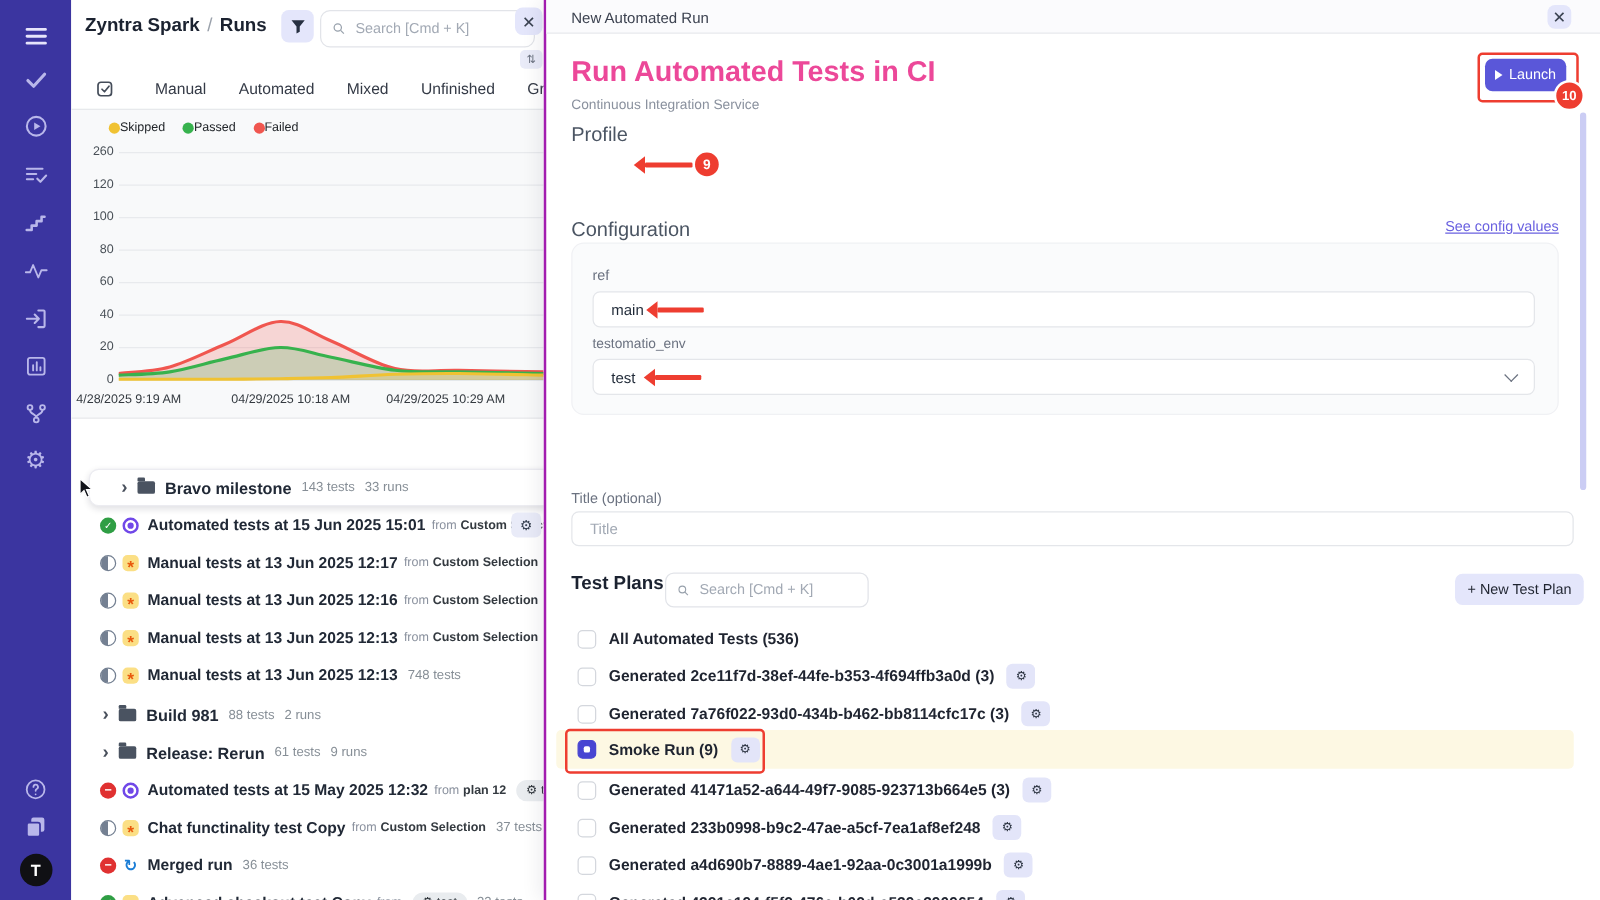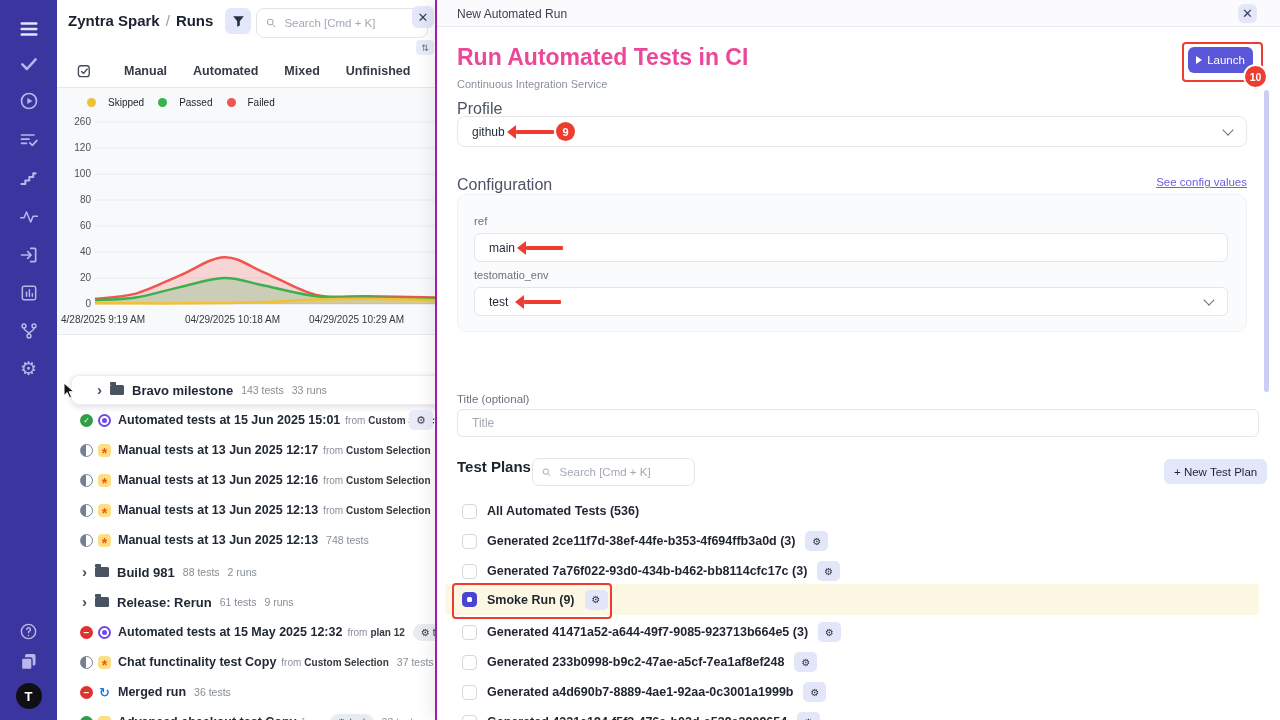--- a/index.html
+++ b/index.html
@@ -21,26 +21,26 @@
   .filter-btn{position:absolute;left:168px;top:8px;width:26px;height:26px}
   .searchbox{position:absolute;display:flex;align-items:center;gap:6px;background:#fff;border:1px solid #e2e4e9;border-radius:8px;padding:0 9px}
   .searchbox input{border:none;outline:none;font-size:11.5px;color:#1f2937;width:100%;background:transparent;font-family:inherit}
   .searchbox input::placeholder{color:#a2a9b4}
   .lp-search{left:199px;top:8px;width:152px;height:28px}
   .xbtn{font-size:13px;color:#3b4352;line-height:1}
   .lp-close{position:absolute;left:355px;top:6px;width:22px;height:22px}
   .sort-clip{position:absolute;left:359px;top:40px;width:18px;height:15px;border-radius:4px;background:#e9ebf8;color:#6b7280;font-size:9px;display:flex;align-items:center;justify-content:center}
 
   .tabs{position:absolute;left:19px;top:58px;height:26px;display:flex;align-items:center;gap:26px}
-  .tab{font-size:12.5px;font-weight:700;color:#343a46;cursor:pointer;white-space:nowrap}
+  .tab{font-size:12.5px;font-weight:400;color:#343a46;cursor:pointer;white-space:nowrap}
   .tabs .sel-all{margin-right:6px;display:flex}
 
   .chart-area{position:absolute;left:0;top:87px;width:378px;height:246px;background:#f8f9fa;border-top:1px solid #e7e9ec;border-bottom:1px solid #e7e9ec}
   .legend{position:absolute;left:30px;top:9px;display:flex;gap:14px;align-items:center}
-  .legend .li{display:flex;align-items:center;gap:12px;font-size:10px;color:#212529}
+  .legend .li{display:flex;align-items:center;gap:0;font-size:10px;color:#212529}
   .legend-dot{width:9px;height:9px;border-radius:50%}
   #y-labels span{position:absolute;left:0;width:34px;text-align:right;font-size:10px;color:#495057}
   .xlab{position:absolute;top:226px;font-size:10px;color:#343a40;white-space:nowrap}
   #chart-svg{position:absolute;left:38px;top:28px}
 
   
   .lrow{position:absolute;left:0;width:378px;height:30px;display:flex;align-items:center;padding-left:23px;box-sizing:border-box;gap:8px;white-space:nowrap;overflow:hidden;cursor:pointer}
   .lrow.frow{padding-left:25px}
   .hovercard{background:#fff;border:1px solid #ececf1;border-radius:8px;box-shadow:0 2px 6px rgba(20,20,40,.14);margin-left:14px;width:372px;padding-left:11px}
   .chevr{font-size:15px;font-weight:700;color:#49505c;line-height:1;margin-top:-2px}
@@ -383,24 +383,20 @@
     <div class="sub">Continuous Integration Service</div>
 
     <div class="ann-box" style="left:745px;top:42px;width:77px;height:36px"></div>
     <button class="launch-btn">
       <span class="play-tri"></span>
       <span>Launch</span>
     </button>
     <div class="red-badge" style="left:806px;top:64px;width:21px;height:21px;font-size:10.5px;border:2px solid #fff">10</div>
 
     <span class="field-label" style="left:20px;top:100px">Profile</span>
-    <div class="selectbox" style="left:20px;top:116px;width:790px;height:31px">
-      <span class="val">github</span>
-      <span class="chevd"></span>
-    </div>
     <div class="red-arrow" style="left:79px;top:130px;width:38px"></div>
     <div class="red-badge" style="left:119px;top:122px;width:19px;height:19px;font-size:11px">9</div>
 
     <span class="field-label" style="left:20px;top:176px">Configuration</span>
     <a class="cfg-link">See config values</a>
 
     <div class="cfg-card">
       <span class="field-label" style="left:16px;top:20px;font-size:11.5px;color:#6b7280">ref</span>
       <input class="txtinput" style="left: 16px; top: 38px; width: 754px; height: 29px;" value="main">
       <div class="red-arrow" style="left:68px;top:51px;width:37px"></div>

